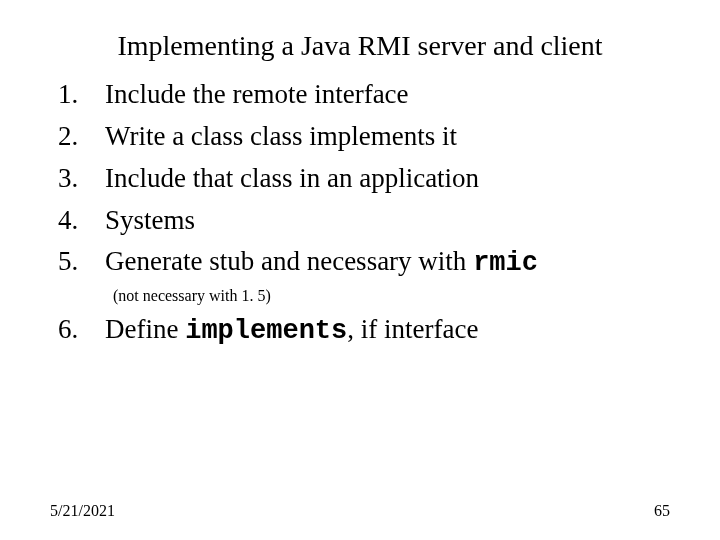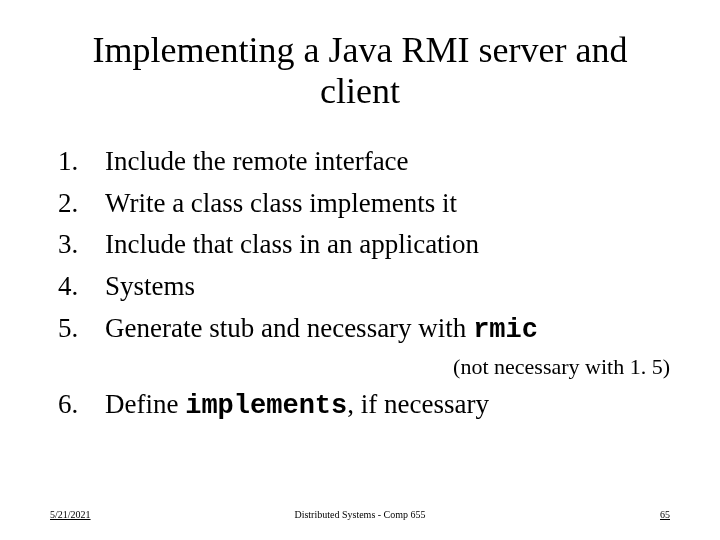--- a/index.html
+++ b/index.html
@@ -10,23 +10,23 @@
     body {
       width: 720px;
       height: 540px;
       background: #ffffff;
       font-family: "Times New Roman", Times, serif;
       color: #000000;
       position: relative;
       padding: 30px 50px 20px 50px;
     }
     .title {
-      font-size: 36px;
+      font-size: 28px;
       text-align: center;
-      margin-bottom: 30px;
+      margin-bottom: 14px;
       line-height: 1.15;
       font-weight: normal;
     }
     .list {
       list-style: none;
       font-size: 27px;
       line-height: 1.4;
     }
     .list-item {
       display: flex;
@@ -39,35 +39,34 @@
     }
     .list-text {
       flex: 1;
     }
     .mono {
       font-family: "Courier New", Courier, monospace;
       font-weight: bold;
       text-align: right;
     }
     .note {
-      font-size: 22px;
+      font-size: 16px;
+      margin-left: 63px;
       margin-top: 2px;
       margin-bottom: 6px;
-      text-align: right;
     }
     .footer {
       position: absolute;
       bottom: 20px;
       left: 50px;
       right: 50px;
       display: flex;
       justify-content: space-between;
       align-items: flex-end;
-      font-size: 10px;
-      text-decoration: underline;
+      font-size: 16px;
     }
     .footer-center {
       position: absolute;
       left: 50%;
       transform: translateX(-50%);
     }
   </style>
 </head>
 <body>
 
@@ -94,21 +93,20 @@
     <span class="list-number">5.</span>
     <span class="list-text"><span>Generate stub and necessary with </span><span class="mono">rmic</span></span>
   </li>
 </ol>
 
 <div class="note">(not necessary with 1. 5)</div>
 
 <ol class="list">
   <li class="list-item">
     <span class="list-number">6.</span>
-    <span class="list-text"><span>Define </span><span class="mono">implements</span><span>, if necessary</span></span>
+    <span class="list-text"><span>Define </span><span class="mono">implements</span><span>, if interface</span></span>
   </li>
 </ol>
 
 <div class="footer">
   <span>5/21/2021</span>
-  <span class="footer-center">Distributed Systems - Comp 655</span>
   <span>65</span>
 </div>
 
 </body></html>

